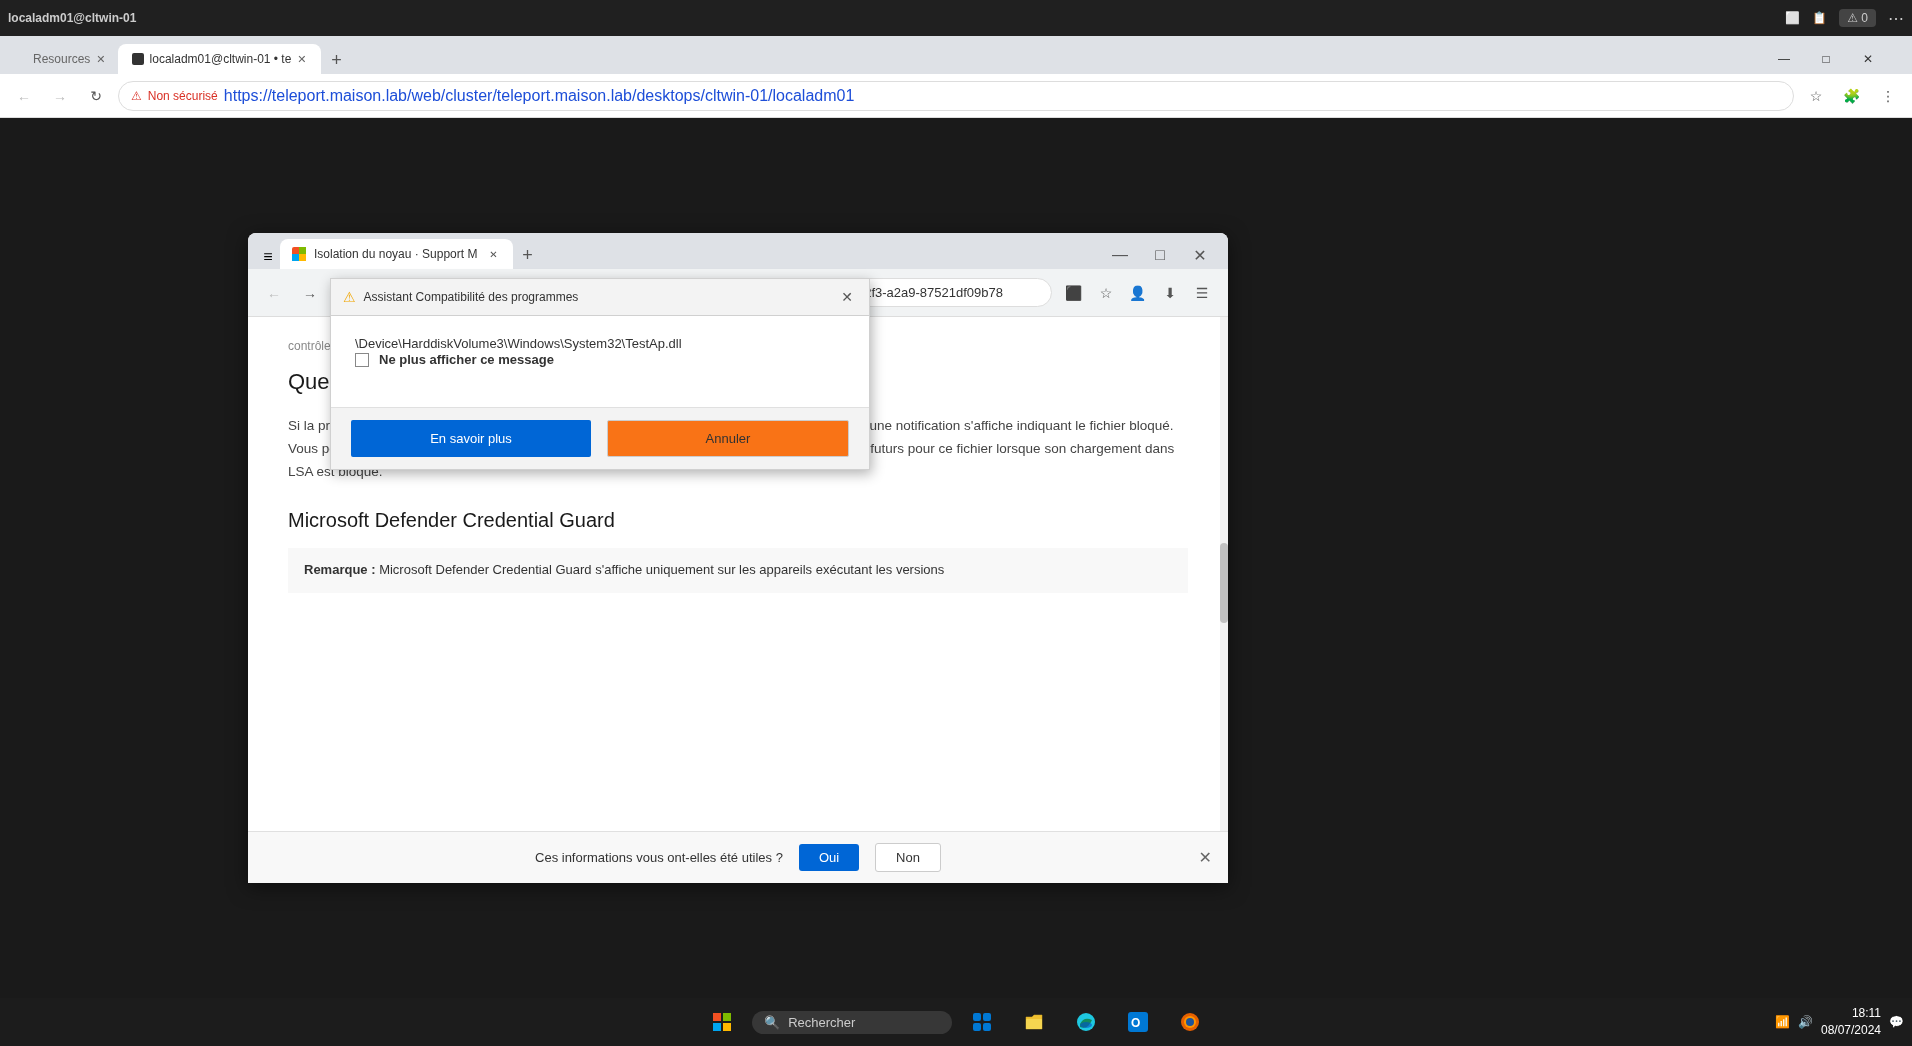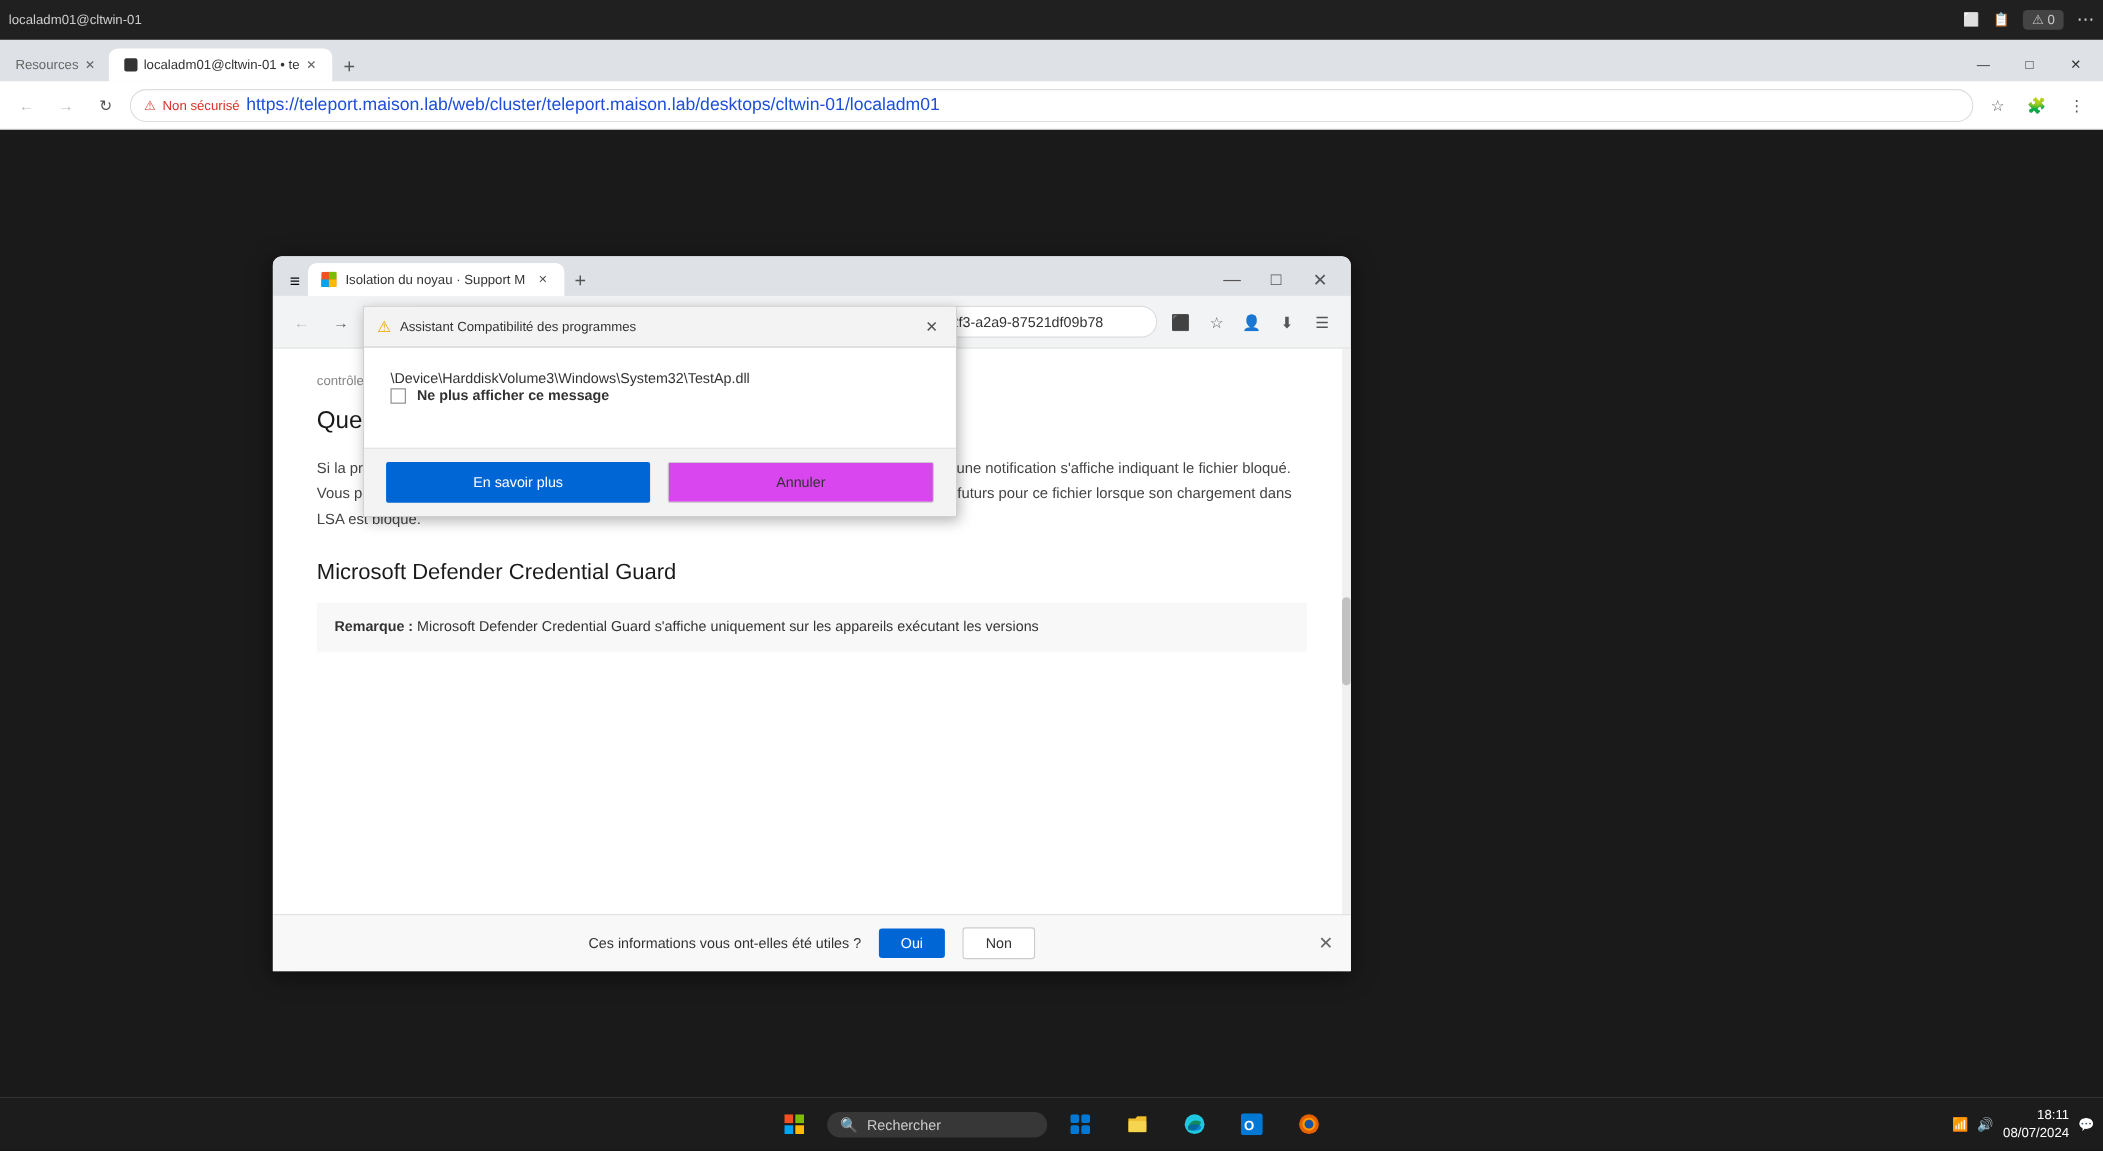--- a/index.html
+++ b/index.html
@@ -130,20 +130,21 @@
       background: #202020;
       display: flex;
       align-items: center;
       padding: 0 8px;
       gap: 8px;
       z-index: 200;
     }
     .rd-title-text {
       color: #ccc;
       font-size: 12px;
+      font-weight: bold;
     }
     .rd-title-right {
       margin-left: auto;
       display: flex;
       align-items: center;
       gap: 12px;
       color: #ccc;
       font-size: 12px;
     }
 
@@ -418,21 +419,21 @@
       background: #0066d6;
       color: #fff;
       border: none;
       padding: 10px 20px;
       font-size: 13px;
       cursor: pointer;
       border-radius: 2px;
     }
     .btn-secondary {
       flex: 1;
-      background: #d946ef;
+      background: #f97316;
       color: #333;
       border: 1px solid #ccc;
       padding: 10px 20px;
       font-size: 13px;
       cursor: pointer;
       border-radius: 2px;
     }
 
     
     .feedback-bar {
@@ -474,21 +475,21 @@
       right: 16px;
       cursor: pointer;
       color: #666;
       font-size: 16px;
     }
     .outer-tabbar {
       background: #dee1e6;
       height: 38px;
       display: flex;
       align-items: flex-end;
-      padding: 0 4px;
+      padding: 0 23px;
       gap: 2px;
     }
     .outer-tab {
       background: #fff;
       border-radius: 8px 8px 0 0;
       padding: 6px 14px;
       font-size: 12px;
       color: #333;
       display: flex;
       align-items: center;

